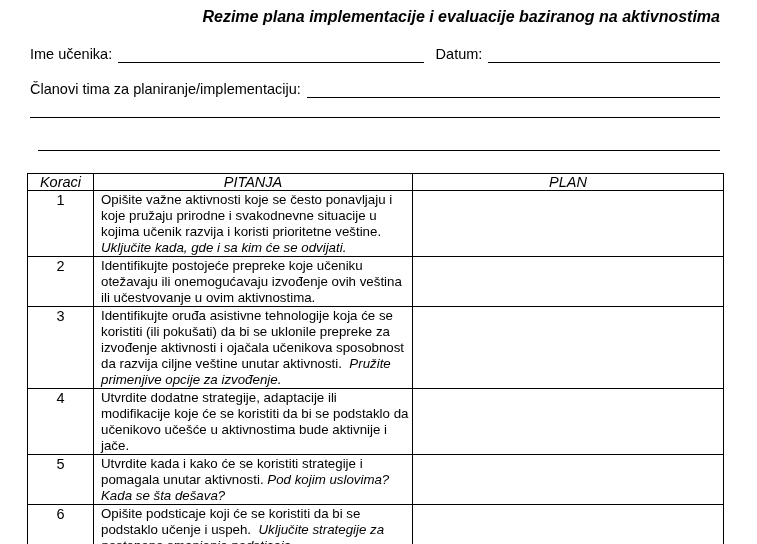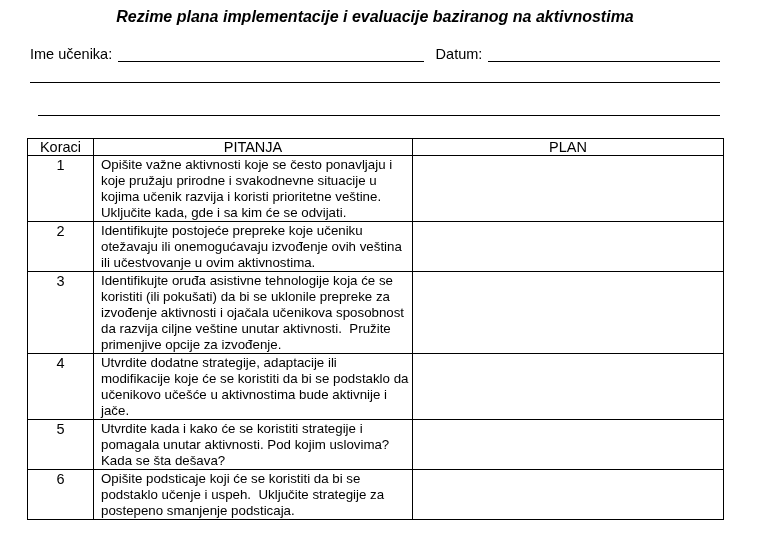--- a/index.html
+++ b/index.html
@@ -11,25 +11,26 @@
     color: #000;
     font-family: "Liberation Sans", sans-serif;
   }
   .content {
     padding: 8px 37px 0 30px;
   }
   .doc-title {
     font-size: 16px;
     font-weight: bold;
     font-style: italic;
-    text-align: center;
+    text-align: right;
     line-height: 18px;
   }
   .form-row {
     display: flex;
+    align-items: flex-end;
     font-size: 14.5px;
     line-height: 17px;
     white-space: nowrap;
   }
   .form-row .label { flex: 0 0 auto; }
   .fill {
     border-bottom: 1.5px solid #000;
     height: 16px;
     margin-left: 6px;
   }
@@ -60,33 +61,34 @@
     border: 1px solid #000;
     vertical-align: top;
   }
   .plan-table th {
     font-weight: normal;
     font-size: 14.5px;
     height: 17px;
     line-height: 16px;
     text-align: center;
     padding: 0;
+    font-style: italic;
   }
   td.num-cell {
     text-align: center;
     font-size: 14.5px;
     line-height: 16px;
     padding-top: 1px;
   }
   td.q-cell {
     font-size: 13.3px;
     line-height: 16px;
     padding: 1px 3px 0 7px;
   }
-  td.q-cell .it { }
+  td.q-cell .it { font-style: italic; }
   tr.r1 td { height: 65px; }
   tr.r2 td { height: 48px; }
   tr.r3 td { height: 80px; }
   tr.r4 td { height: 64px; }
   tr.r5 td { height: 47px; }
   tr.r6 td { height: 48px; }
 </style>
 </head>
 <body>
 
@@ -94,20 +96,24 @@
 
   <div class="doc-title">Rezime plana implementacije i evaluacije baziranog na aktivnostima</div>
 
   <div class="form-row row-name">
     <span class="label">Ime učenika:</span>
     <span class="fill fill-name"></span>
     <span class="label label-date">Datum:</span>
     <span class="fill fill-date"></span>
   </div>
 
+  <div class="form-row row-team">
+    <span class="label">Članovi tima za planiranje/implementaciju:</span>
+    <span class="fill fill-team"></span>
+  </div>
 
   <div class="line-full"></div>
 
   <div class="form-row row-target">
     <span class="fill fill-target"></span>
   </div>
 
   <div class="table-wrap">
     <table class="plan-table">
       <colgroup>

